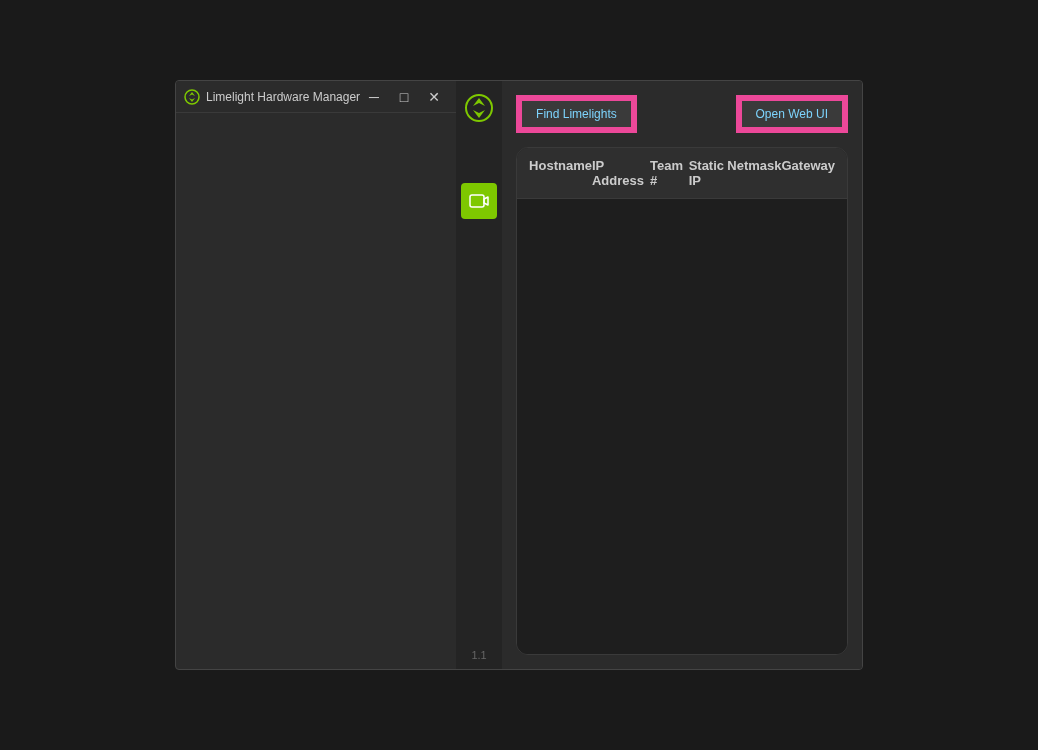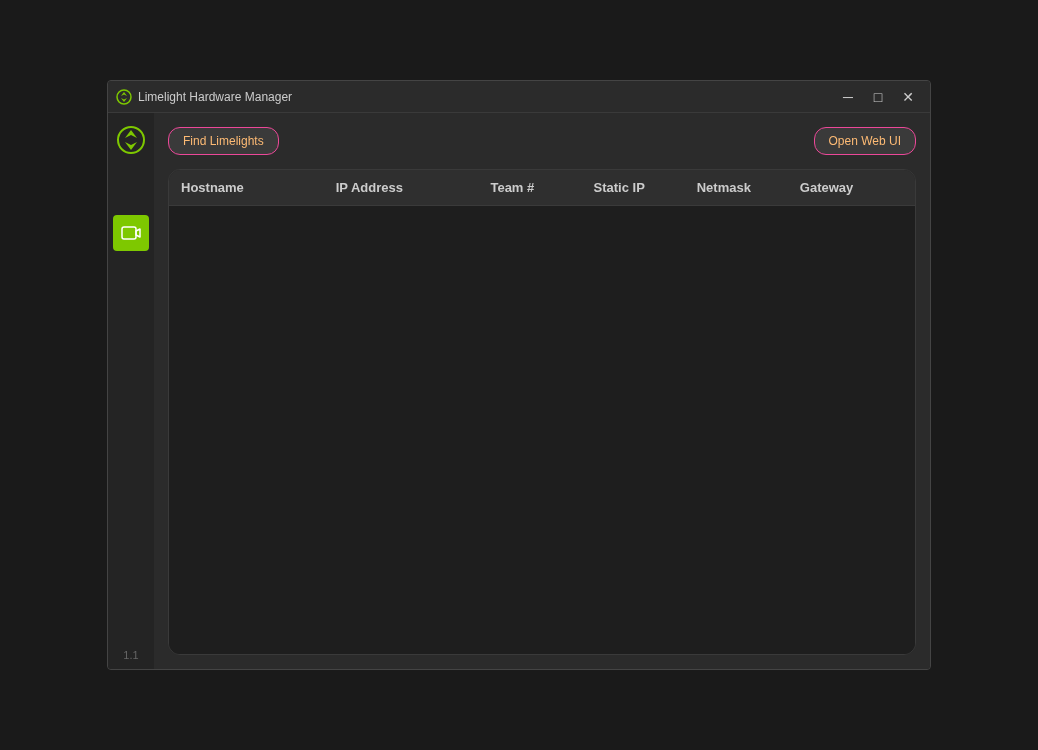--- a/index.html
+++ b/index.html
@@ -12,27 +12,27 @@
       width: 1038px;
       height: 750px;
       background-color: #1a1a1a;
       display: flex;
       align-items: center;
       justify-content: center;
       font-family: 'Segoe UI', Arial, sans-serif;
     }
 
     .window {
-      width: 824px;
+      width: 688px;
       height: 590px;
       background-color: #2b2b2b;
       border: 1px solid #444;
       border-radius: 4px;
       display: flex;
-      flex-direction: column;
+      flex-direction: row;
       overflow: hidden;
     }
 
     .title-bar {
       background-color: #2b2b2b;
       height: 32px;
       display: flex;
       align-items: center;
       padding: 0 8px;
       border-bottom: 1px solid #3a3a3a;
@@ -137,24 +137,24 @@
       flex: 1;
     }
 
     .toolbar-right {
       display: flex;
       gap: 20px;
     }
 
     .btn {
       padding: 6px 14px;
-      border-radius: 12px;
-      border: 1px solid #ec4899;
+      border-radius: 0;
+      border: 6px solid #ec4899;
       background-color: #3a3a3a;
-      color: #fdba74;
+      color: #7dd3fc;
       font-size: 12px;
       cursor: pointer;
       white-space: nowrap;
     }
 
     .table-container {
       flex: 1;
       background-color: #222;
       border-radius: 12px;
       border: 1px solid #3a3a3a;

